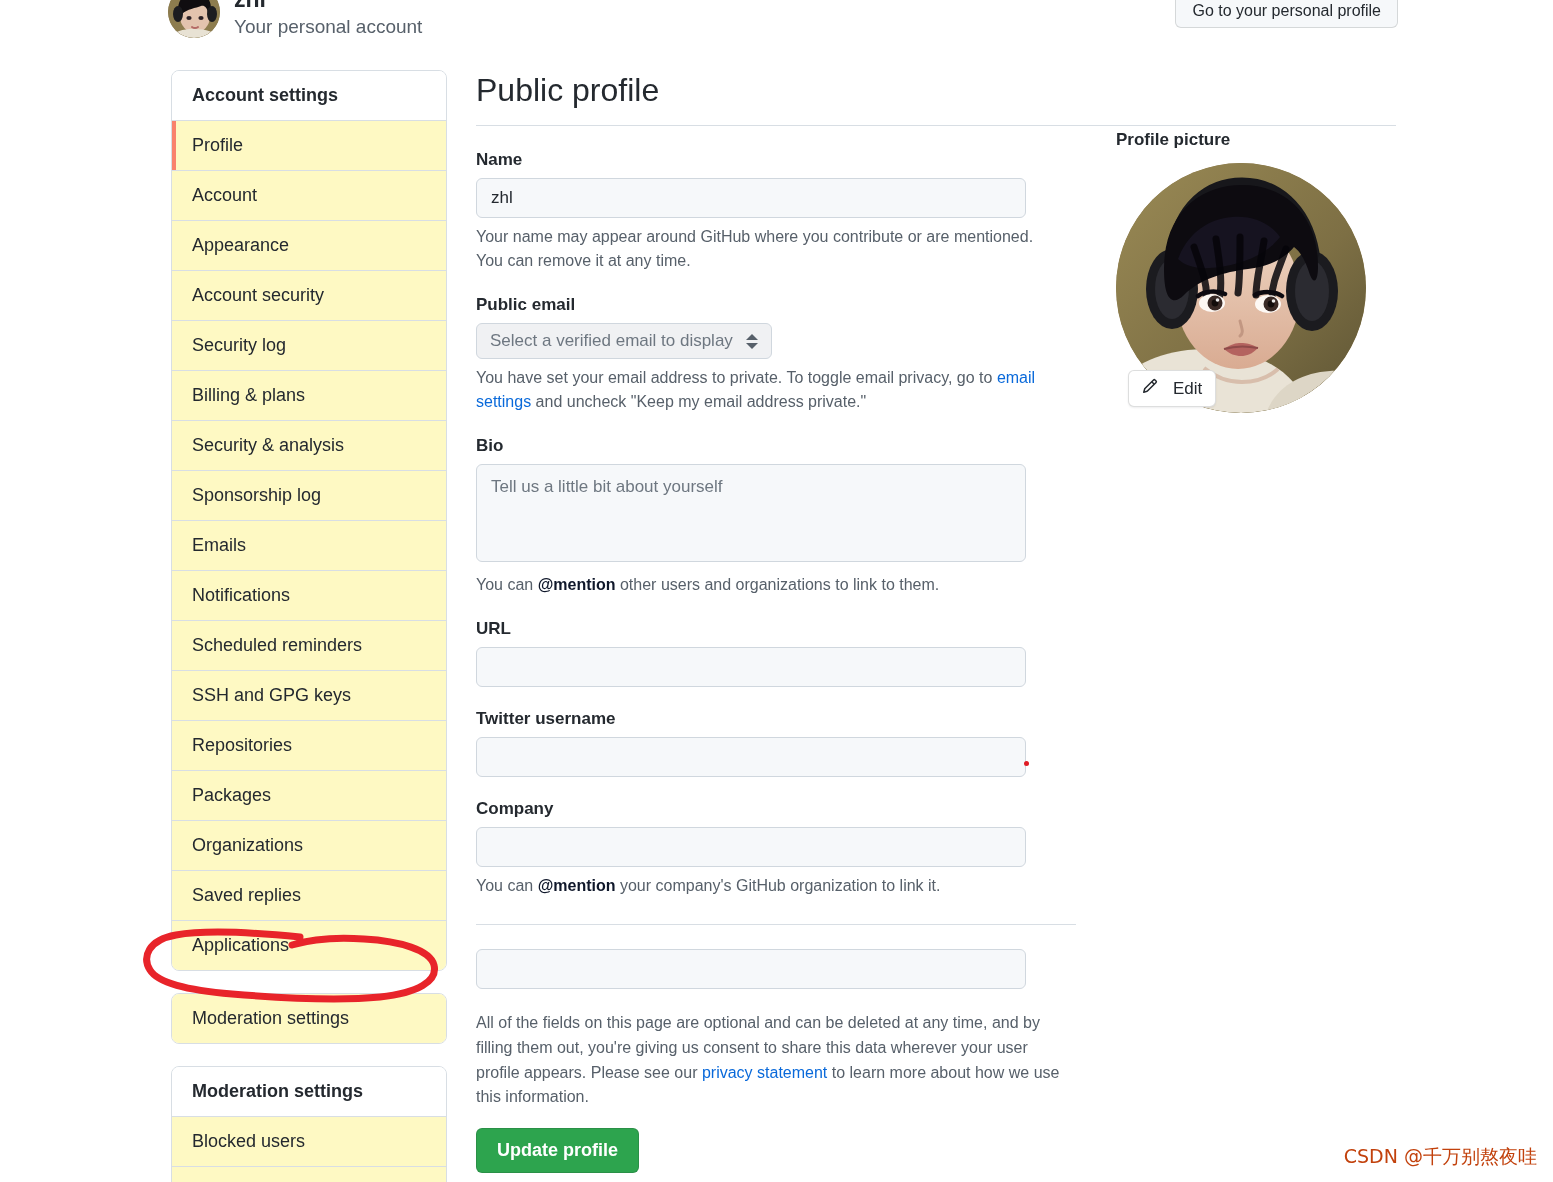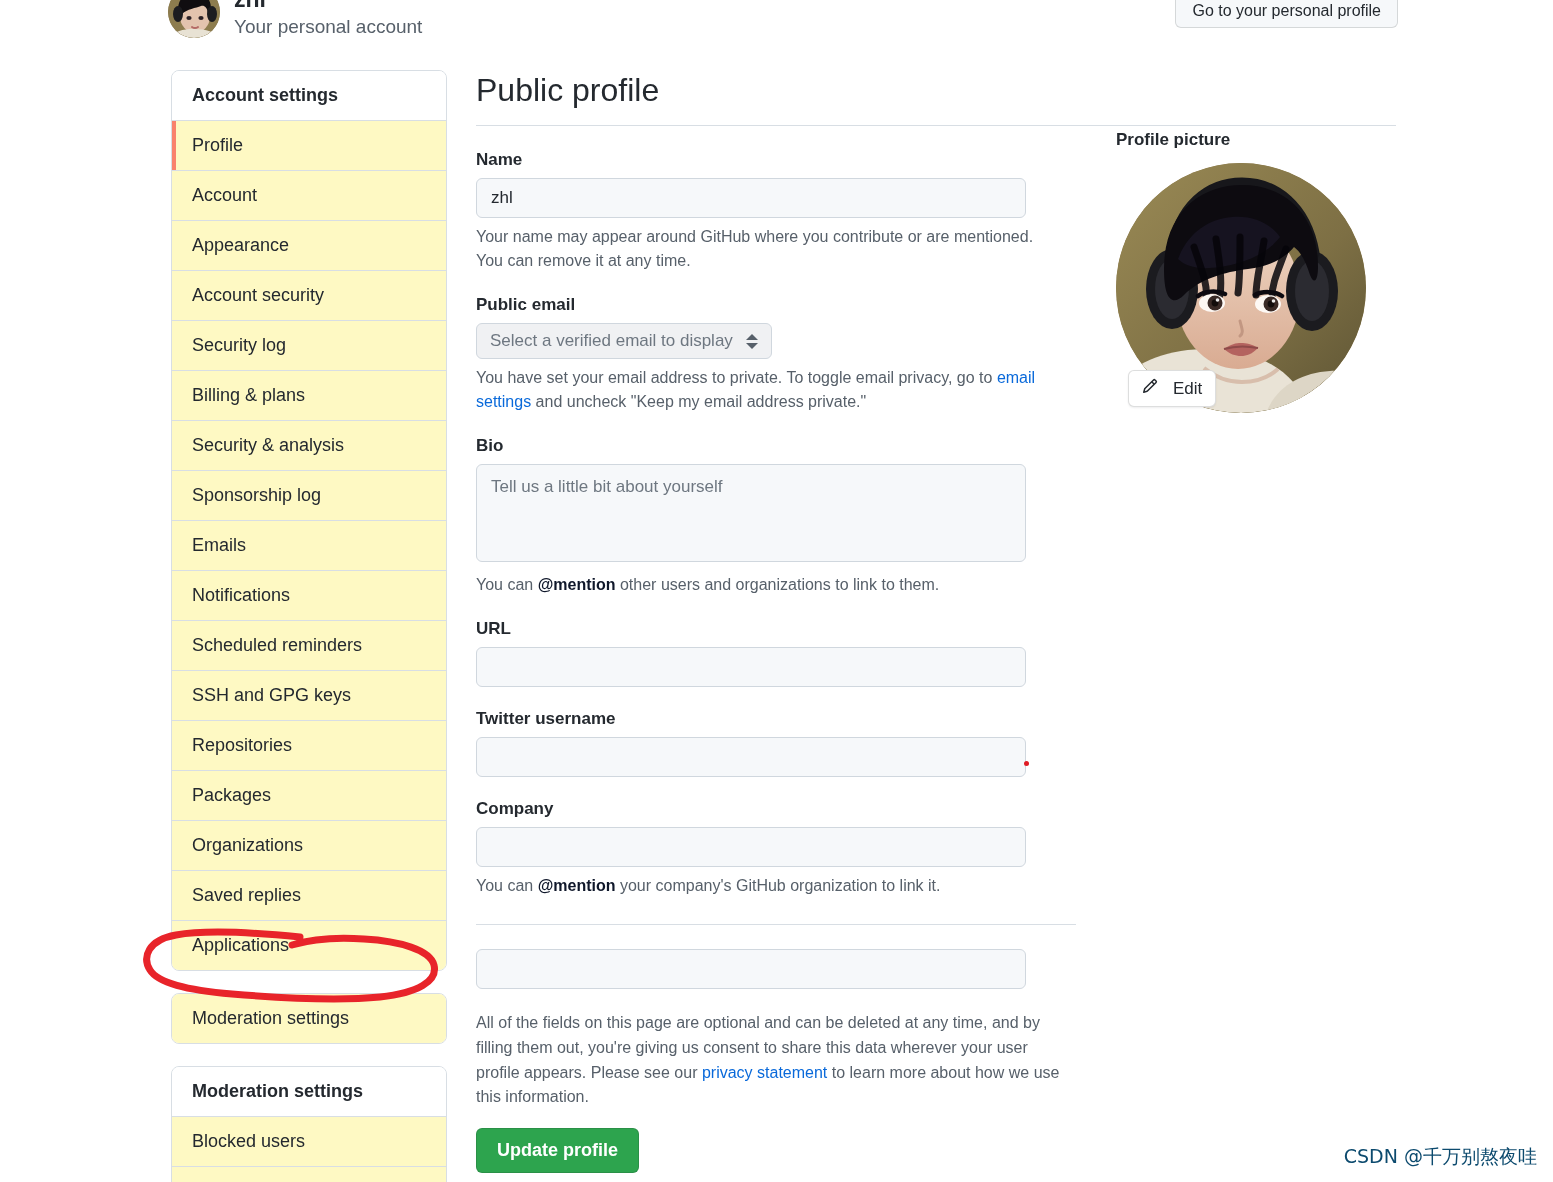--- a/index.html
+++ b/index.html
@@ -148,21 +148,21 @@
     font-size: 17px; color: #24292f; cursor: pointer;
     box-shadow: 0 1px 2px rgba(27,31,36,0.08);
     font-family: "Liberation Sans", sans-serif;
   }
 
   
   .av { position: absolute; inset: 0; }
 
   .watermark {
     position: absolute; right: 16px; bottom: 12px;
-    font-size: 19px; color: #0c4a6e;
+    font-size: 19px; color: #c2410c;
     font-family: "DejaVu Sans", sans-serif;
     white-space: nowrap;
   }
 
   .annotation { position: absolute; left: 140px; top: 925px; pointer-events: none; }
 </style>
 </head>
 <body>
 
 <div class="page">

